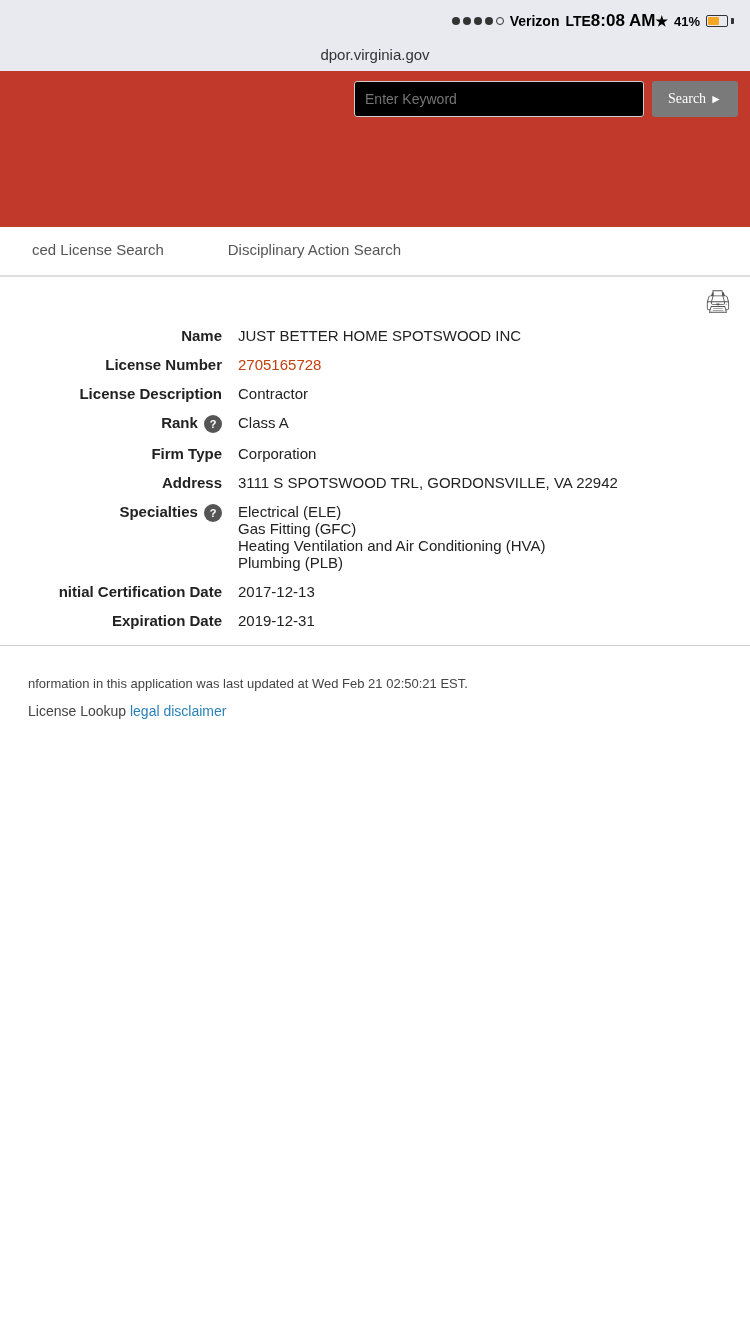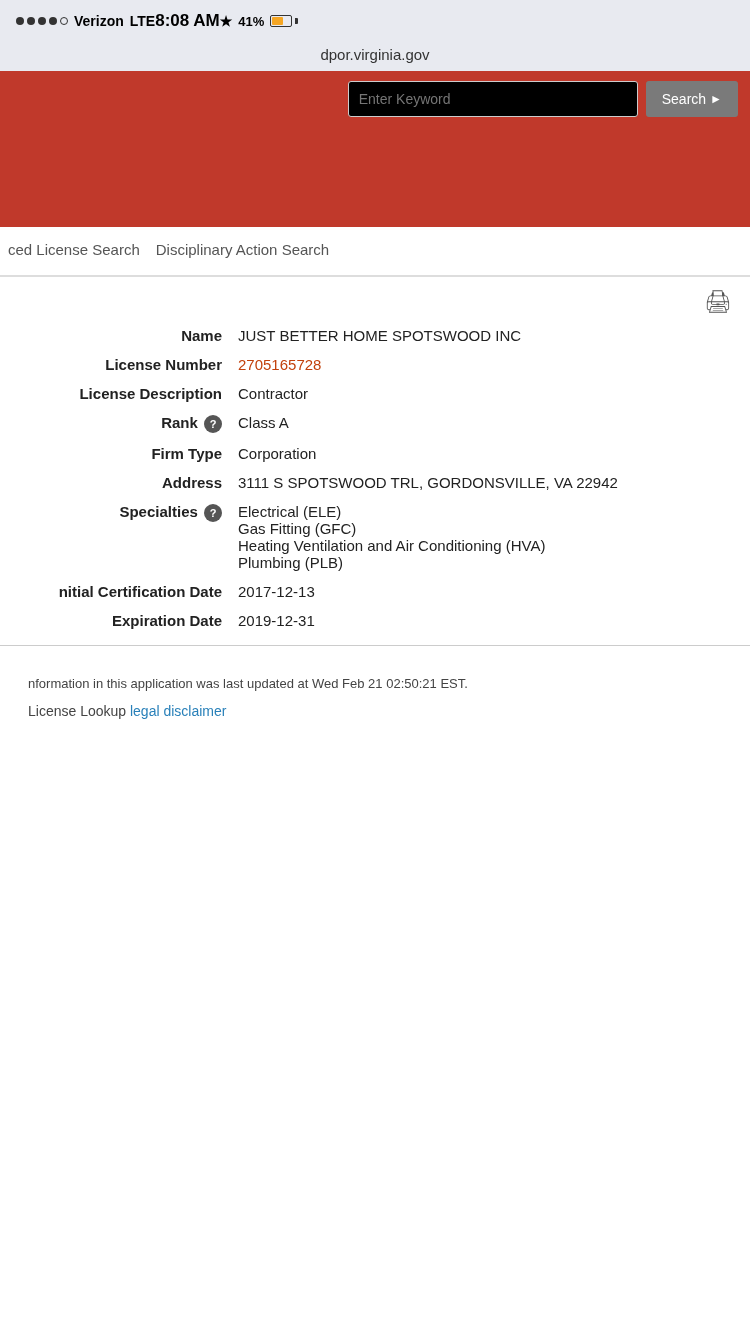--- a/index.html
+++ b/index.html
@@ -5,21 +5,21 @@
   <style>
     * { margin: 0; padding: 0; box-sizing: border-box; }
     body { width: 750px; min-height: 1334px; font-family: -apple-system, 'Helvetica Neue', Arial, sans-serif; background: #fff; font-size: 16px; }
 
     
     .status-bar {
       height: 42px;
       background: #e8eaf0;
       display: flex;
       align-items: center;
-      justify-content: flex-start;
+      justify-content: flex-end;
       padding: 0 16px;
       font-size: 14px;
       font-weight: 600;
     }
     .status-left { display: flex; align-items: center; gap: 6px; }
     .status-center { font-size: 17px; font-weight: 600; }
     .status-right { display: flex; align-items: center; gap: 6px; font-size: 13px; }
     .signal-dots { display: flex; gap: 3px; align-items: center; }
     .dot { width: 8px; height: 8px; border-radius: 50%; background: #333; }
     .dot.empty { background: transparent; border: 1.5px solid #333; }
@@ -65,42 +65,42 @@
     }
     .search-button {
       height: 36px;
       padding: 0 16px;
       background: #7a7a7a;
       color: #fff;
       border: none;
       border-radius: 3px;
       font-size: 14px;
       cursor: pointer;
-      display: flex; align-items: center; gap: 4px;
+      display: flex; align-items: center; gap: 4px; font-family: Liberation Serif, serif;
     }
     .search-button-arrow { font-size: 12px; }
 
     
     .red-banner {
       background: #c0392b;
       height: 100px;
       width: 100%;
     }
 
     
     .nav-tabs {
       background: #fff;
       border-bottom: 2px solid #ddd;
       display: flex;
       align-items: center;
       padding: 0;
       overflow: hidden;
     }
     .nav-tab {
-      padding: 14px 8px;
+      padding: 14px 32px;
       font-size: 15px;
       color: #555;
       cursor: pointer;
       white-space: nowrap;
       border-bottom: 3px solid transparent;
     }
 
     
     .print-bar {
       display: flex;

